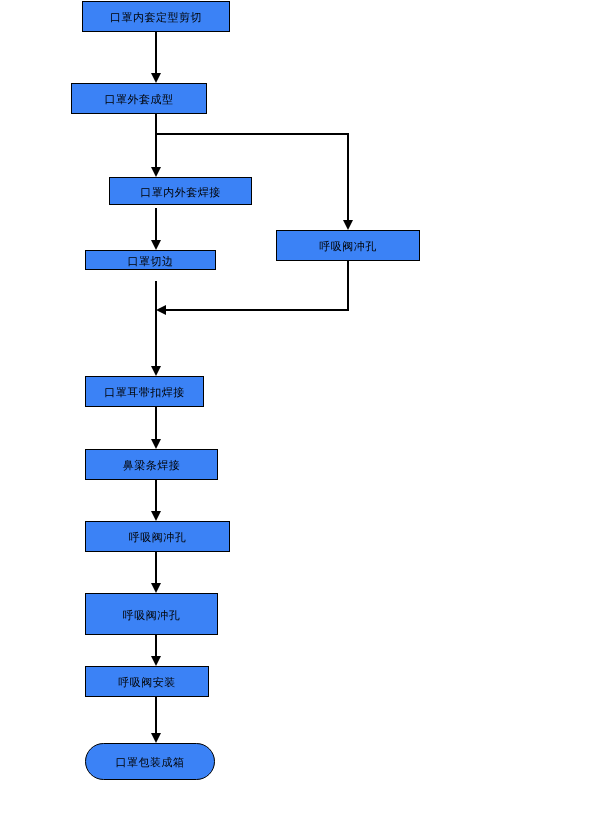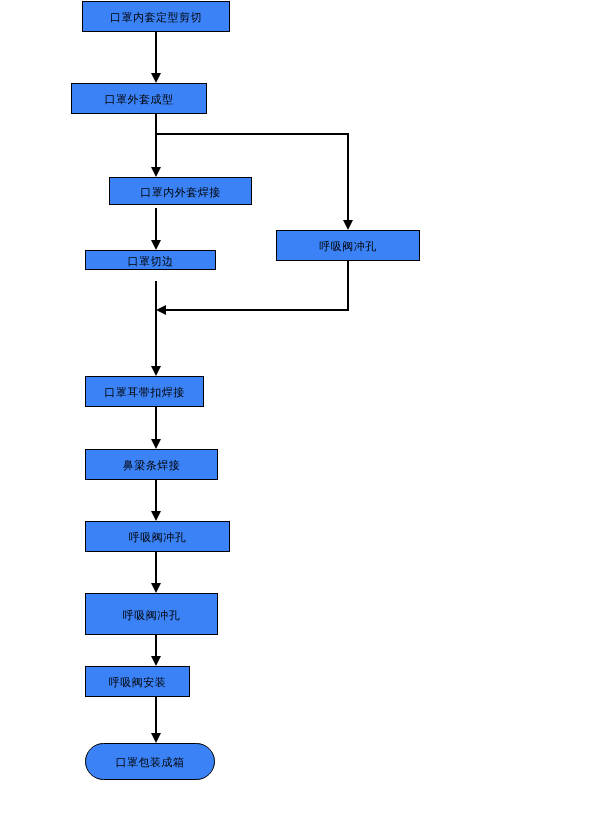--- a/index.html
+++ b/index.html
@@ -149,20 +149,20 @@
   </div>
   <div class="node" style="left: 85px; top: 449px; width: 133px; height: 31px;">
     <span class="node-label">鼻梁条焊接</span>
   </div>
   <div class="node" style="left: 85px; top: 521px; width: 145px; height: 31px;">
     <span class="node-label">呼吸阀冲孔</span>
   </div>
   <div class="node" style="left: 85px; top: 593px; width: 133px; height: 42px;">
     <span class="node-label">呼吸阀冲孔</span>
   </div>
-  <div class="node" style="left: 85px; top: 666px; width: 105px; height: 31px;">
+  <div class="node" style="left: 85px; top: 666px; width: 124px; height: 31px;">
     <span class="node-label">呼吸阀安装</span>
   </div>
   <div class="node terminator" style="left: 85px; top: 743px; width: 130px; height: 37px;">
     <span class="node-label">口罩包装成箱</span>
   </div>
 
 </div>
 
 </body></html>

